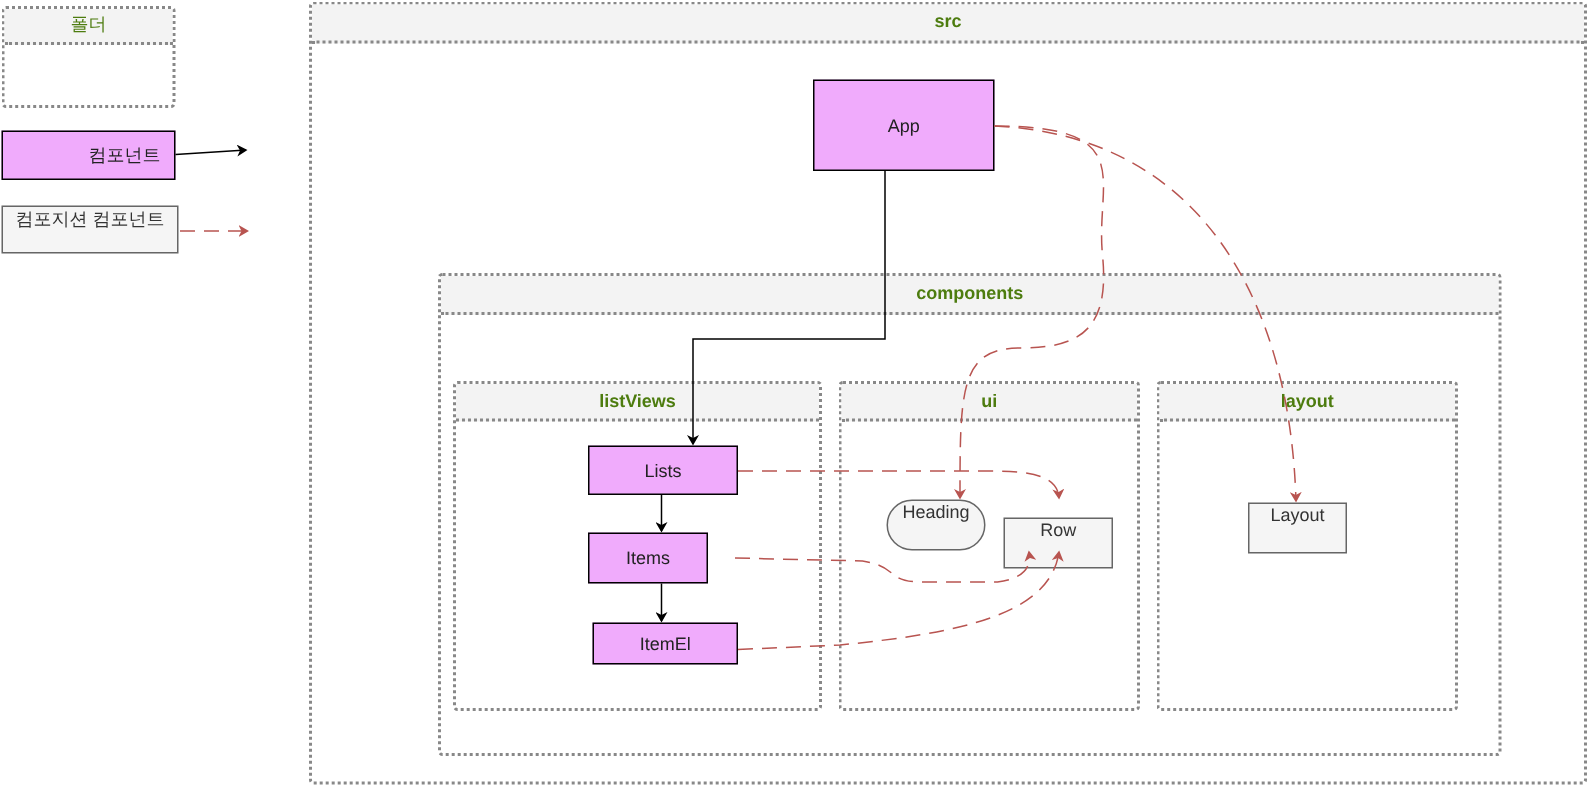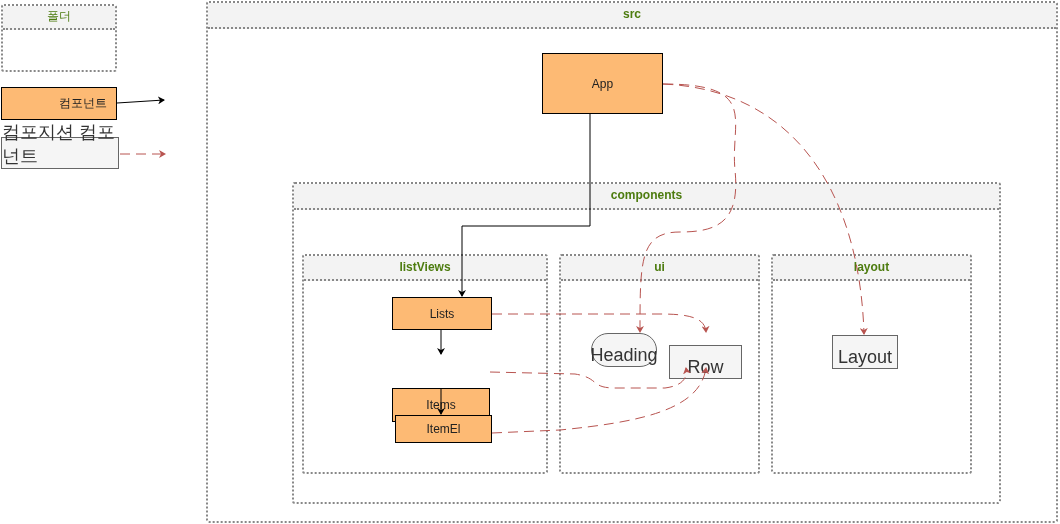--- a/index.html
+++ b/index.html
@@ -3,24 +3,24 @@
 <meta charset="utf-8">
 <style>
   html, body { margin:0; padding:0; background:#ffffff; }
   body { width:1060px; height:524px; position:relative; overflow:hidden;
          font-family:"Liberation Sans", "DejaVu Sans", sans-serif; color:#333333; }
   .abs { position:absolute; box-sizing:border-box; }
   .folder { border:2px dotted #888888; border-radius:3px; background:#ffffff; }
   .folder-head { position:absolute; left:0; right:0; top:0; background:#f3f3f3;
                  border-bottom:2px dotted #888888; text-align:center;
                  font-size:12px; font-weight:bold; color:#4d7c0f; }
-  .comp { border:1px solid #000000; background:#fdba74; display:flex;
+  .comp { border:1px solid #000000; background:#f0abfc; display:flex;
           align-items:center; justify-content:center; font-size:12px; color:#222; }
   .ccomp { border:1px solid #666666; background:#f5f5f5; display:flex;
-           align-items:flex-end; justify-content:center; font-size:18px; color:#333; }
+           align-items:flex-start; justify-content:center; font-size:12px; color:#333; }
   svg.edges { position:absolute; left:0; top:0; pointer-events:none; }
 </style>
 </head>
 <body>
 
 <div class="abs folder" style="left:1px;top:4px;width:116px;height:68px;">
   <div class="folder-head" style="height:22px;line-height:20px;font-weight:normal;">폴더</div>
 </div>
 <div class="abs comp" style="left:1px;top:87px;width:116px;height:33px;padding-left:48px;">
   <span>컴포넌트</span>
@@ -48,21 +48,21 @@
 <div class="abs folder" style="left:771px;top:254px;width:201px;height:220px;">
   <div class="folder-head" style="height:23px;line-height:22px;">layout</div>
 </div>
 
 <div class="abs comp" style="left:542px;top:53px;width:121px;height:61px;">
   <span>App</span>
 </div>
 <div class="abs comp" style="left:392px;top:297px;width:100px;height:33px;">
   <span>Lists</span>
 </div>
-<div class="abs comp" style="left:392px;top:355px;width:98px;height:34px;margin-top:33px;">
+<div class="abs comp" style="left:392px;top:355px;width:80px;height:34px;">
   <span>Items</span>
 </div>
 <div class="abs comp" style="left:395px;top:415px;width:97px;height:28px;">
   <span>ItemEl</span>
 </div>
 
 <div class="abs ccomp" style="left:591px;top:333px;width:66px;height:34px;border-radius:17px;">
   <span>Heading</span>
 </div>
 <div class="abs ccomp" style="left:669px;top:333px;width:73px;height:34px;margin-top:12px;">

